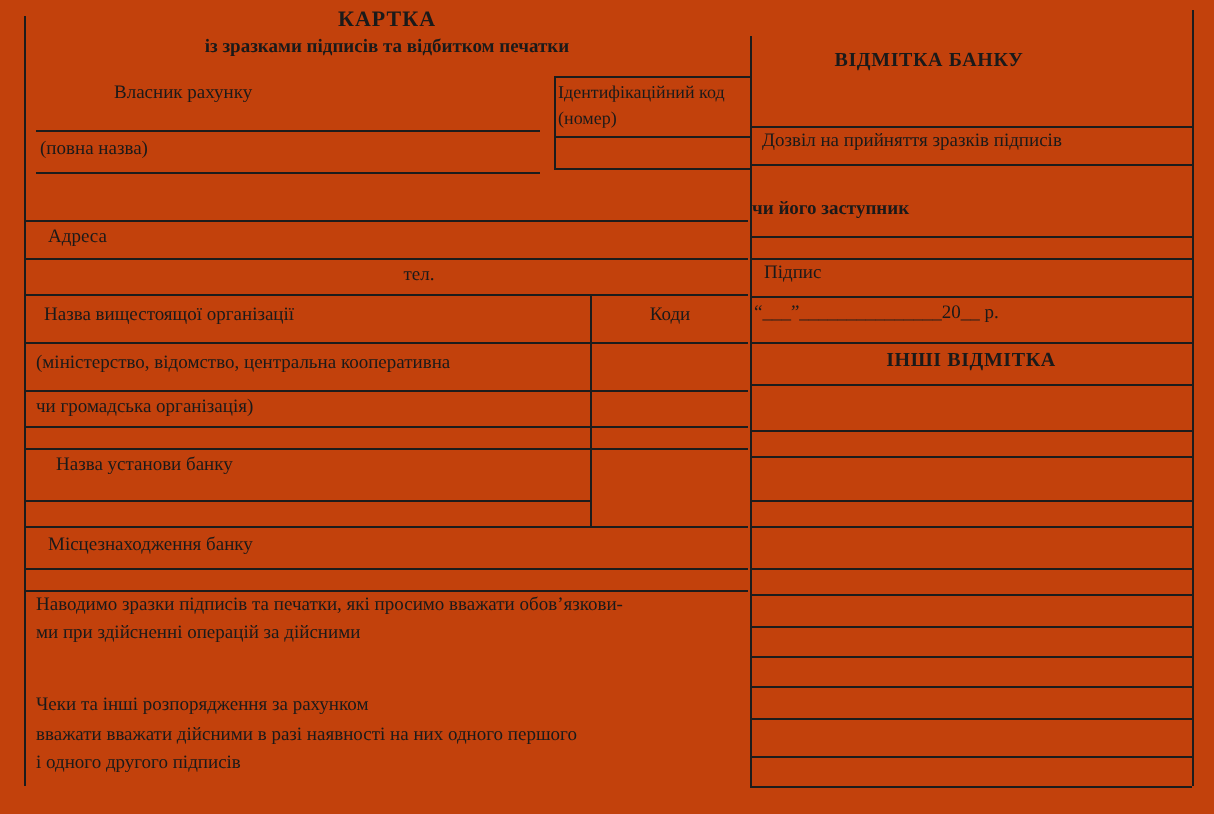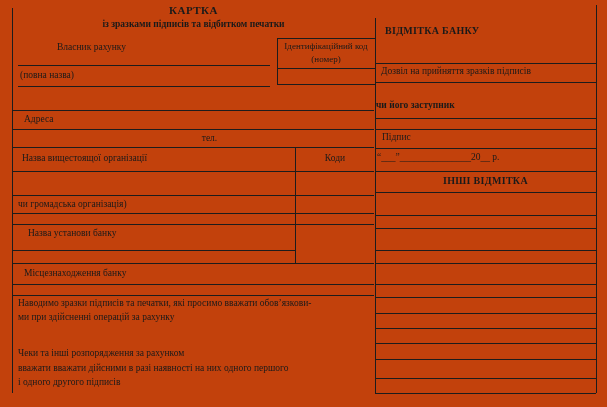--- a/index.html
+++ b/index.html
@@ -36,37 +36,37 @@
   
   #vl1{left:12px;top:8px;height:385px}
   #vl2{left:277px;top:38px;height:46px}
   #vl3{left:295px;top:147px;height:116px}
   #vl4{left:375px;top:18px;height:375px}
   #vl5{left:596px;top:5px;height:388px}
   
   #title1{left:12px;top:4px;width:363px;text-align:center;font-size:11px;letter-spacing:.5px}
   #title2{left:12px;top:18px;width:363px;text-align:center;font-size:9.5px}
   #owner{left:57px;top:41px}
-  #idlabel{left:279px;top:40px;width:94px;text-align:center;font-size:9px;
+  #idlabel{left:279px;top:40px;width:94px;font-size:9px;
            line-height:13px;white-space:normal}
   #povna{left:20px;top:69px}
   #adresa{left:24px;top:113px}
   #tel{left:28px;top:132px;width:363px;text-align:center}
   #nazvav{left:22px;top:152px}
   #kody{left:296px;top:152px;width:78px;text-align:center}
   #minist{left:18px;top:176px}
   #hromad{left:18px;top:198px}
   #bankname{left:28px;top:227px}
   #mistse{left:24px;top:267px}
   #st1a{left:18px;top:297px}
   #st1b{left:18px;top:311px}
   #st2a{left:18px;top:347px}
   #st2b{left:18px;top:362px}
   #st2c{left:18px;top:376px}
-  #vidmitka{left:385px;top:25px;width:221px;text-align:left;font-size:10px;letter-spacing:.3px}
+  #vidmitka{left:354px;top:25px;width:221px;text-align:center;font-size:10px;letter-spacing:.3px}
   #dozvil{left:381px;top:65px}
   #holov1{left:382px;top:85px}
   #holov2{left:376px;top:99px}
   #pidpys{left:382px;top:131px}
   #datetxt{left:377px;top:151px}
   #inshi{left:375px;top:175px;width:221px;text-align:center;font-size:10px;letter-spacing:.3px}
 </style>
 </head>
 <body>
 
@@ -118,25 +118,26 @@
 
   <div id="title1" class="t b">КАРТКА</div>
   <div id="title2" class="t b">із зразками підписів та відбитком печатки</div>
   <div id="owner" class="t">Власник рахунку</div>
   <div id="idlabel" class="t">Ідентифікаційний код (номер)</div>
   <div id="povna" class="t">(повна назва)</div>
   <div id="adresa" class="t">Адреса</div>
   <div id="tel" class="t">тел.</div>
   <div id="nazvav" class="t">Назва вищестоящої організації</div>
   <div id="kody" class="t">Коди</div>
+  <div id="minist" class="t">(міністерство, відомство, центральна кооперативна</div>
   <div id="hromad" class="t">чи громадська організація)</div>
   <div id="bankname" class="t">Назва установи банку</div>
   <div id="mistse" class="t">Місцезнаходження банку</div>
   <div id="st1a" class="t">Наводимо зразки підписів та печатки, які просимо вважати обов’язкови-</div>
-  <div id="st1b" class="t">ми при здійсненні операцій за рахунку</div>
+  <div id="st1b" class="t">ми при здійсненні операцій за дійсними</div>
   <div id="st2a" class="t">Чеки та інші розпорядження за рахунком</div>
   <div id="st2b" class="t">вважати вважати дійсними в разі наявності на них одного першого</div>
   <div id="st2c" class="t">і одного другого підписів</div>
 
   <div id="vidmitka" class="t b">ВІДМІТКА БАНКУ</div>
   <div id="dozvil" class="t">Дозвіл на прийняття зразків підписів</div>
   <div id="holov2" class="t b">чи його заступник</div>
   <div id="pidpys" class="t">Підпис</div>
   <div id="datetxt" class="t">“___”_______________20__ р.</div>
   <div id="inshi" class="t b">ІНШІ ВІДМІТКА</div>

